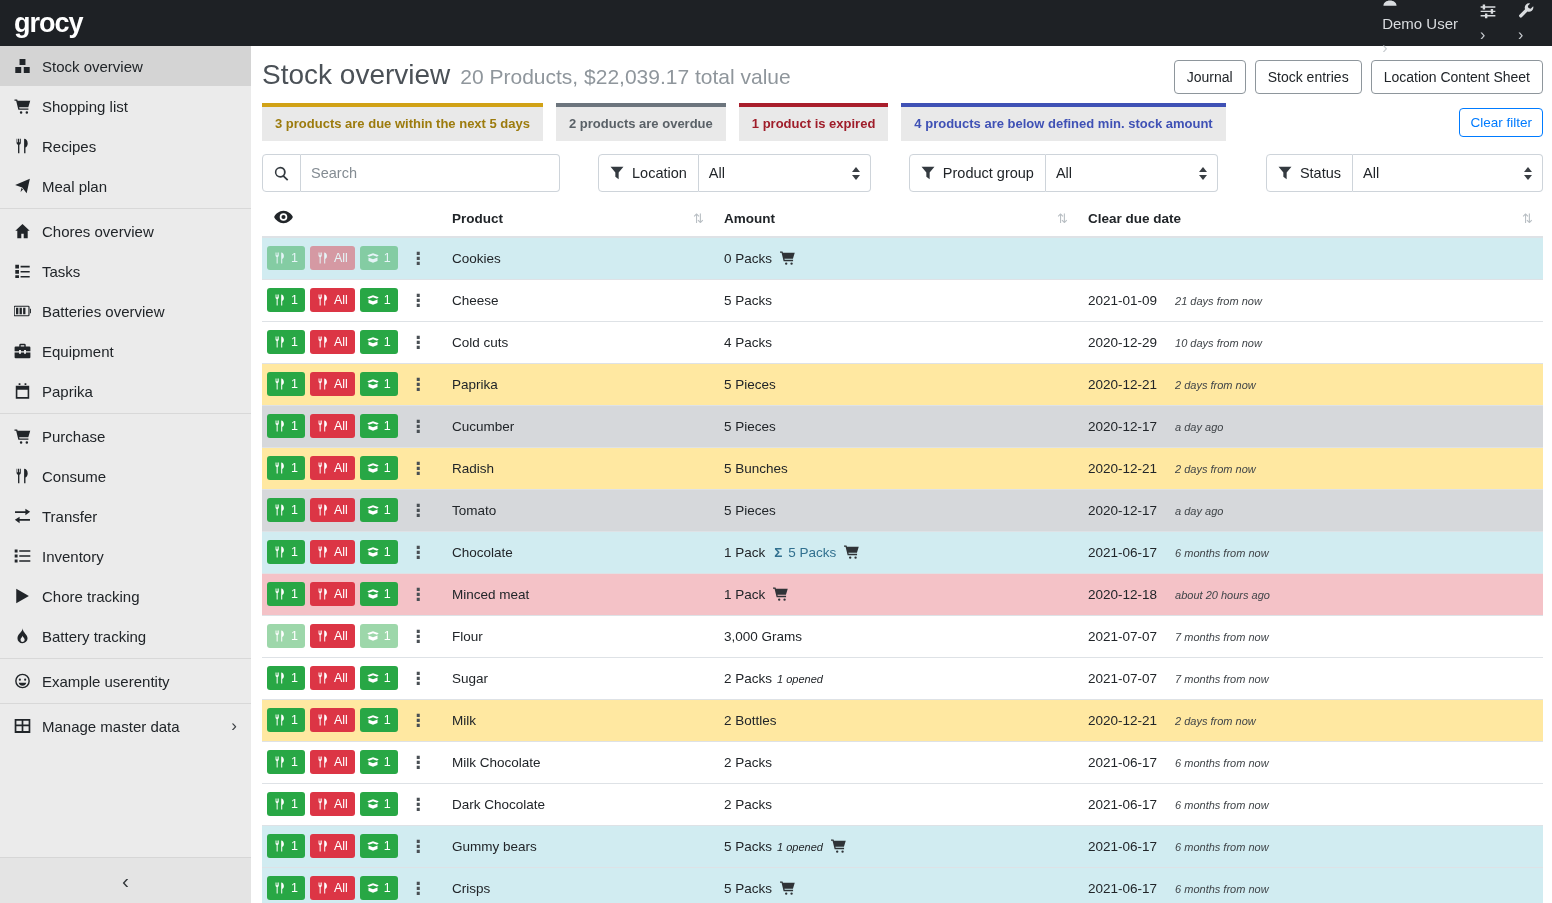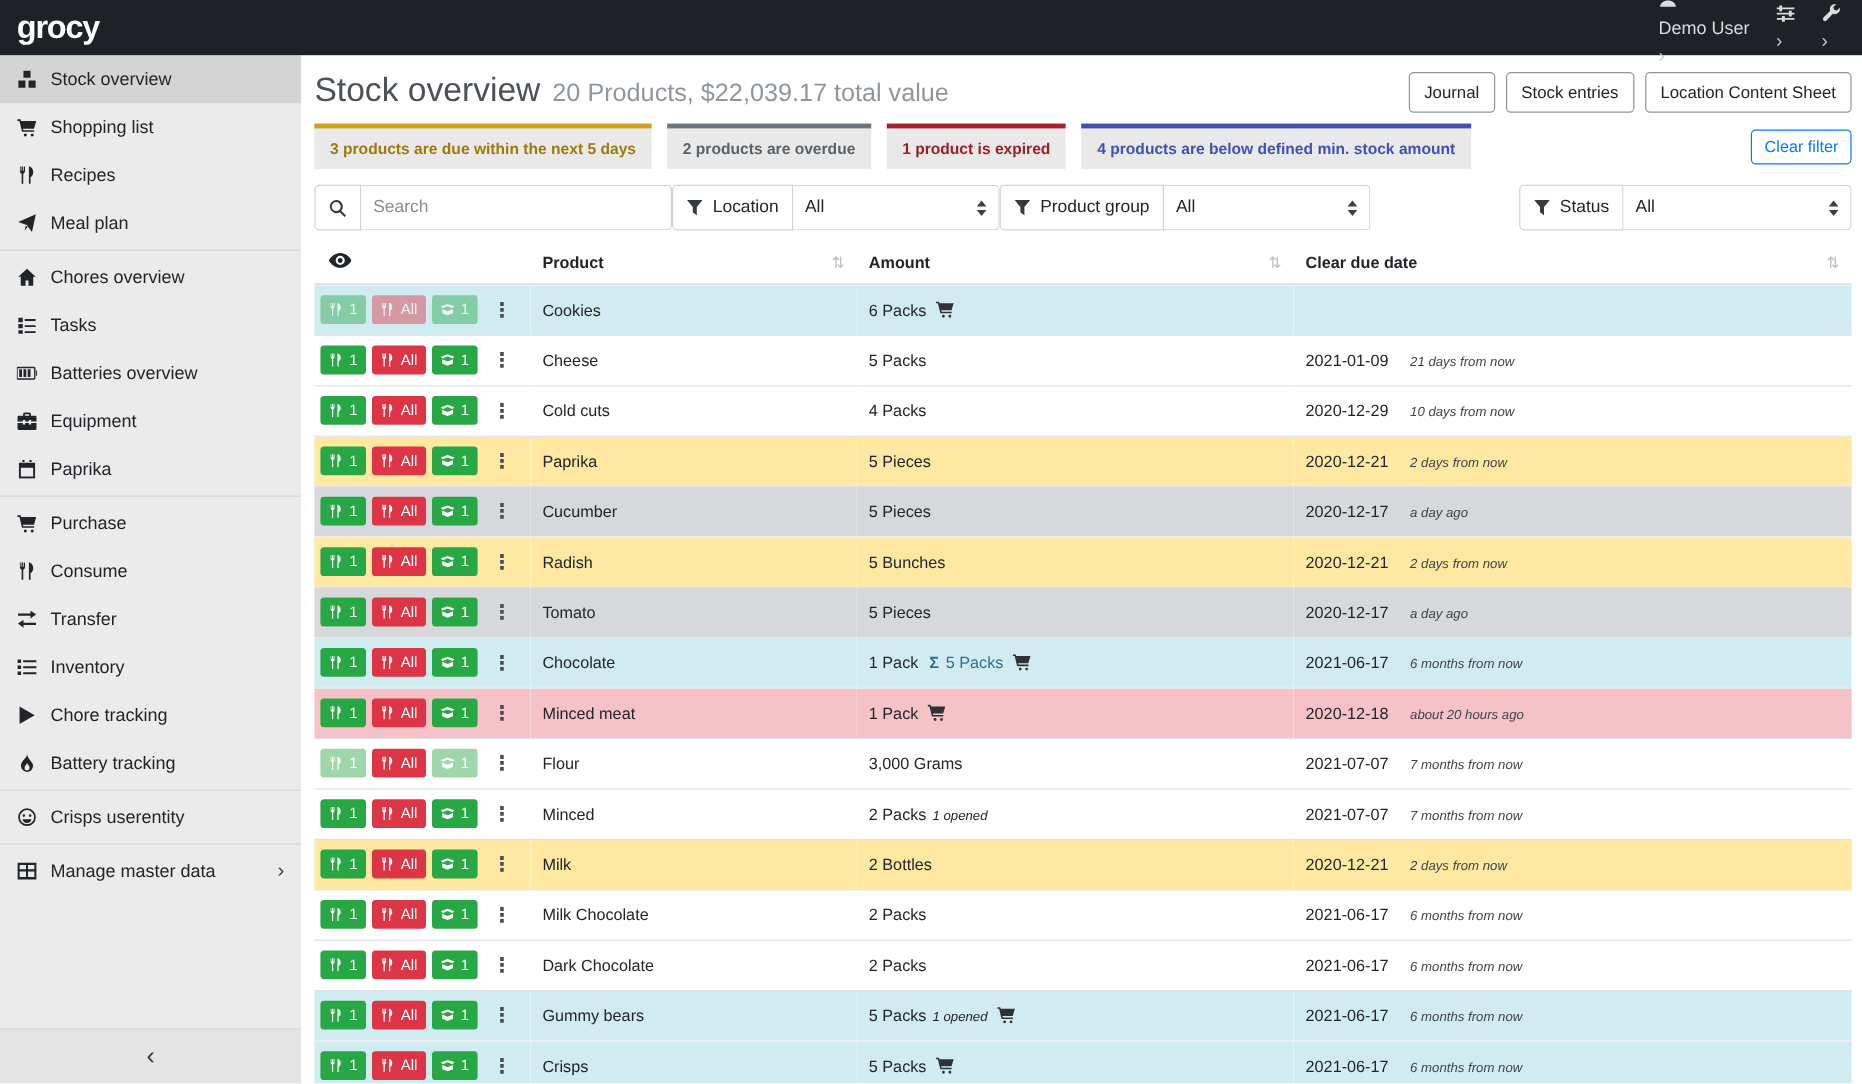--- a/index.html
+++ b/index.html
@@ -49,21 +49,21 @@
 
   
   .banner-row { display:flex; align-items:center; gap:13px; margin-top:9px; }
   .banner { background:#e9e9e9; border-top:4px solid #999; padding:9px 13px 10px;
             font-weight:bold; font-size:13px; white-space:nowrap; }
   .clear-filter { margin-left:auto; background:#fff; border:1px solid var(--accent,#007bff);
                   color:var(--accent,#007bff); border-radius:4px; padding:6px 10px;
                   font-size:13.5px; cursor:pointer; font-family:inherit; }
 
   
-  .filter-row { display:flex; align-items:flex-end; margin-top:13px; }
+  .filter-row { display:flex; align-items:flex-end; margin-top:13px; gap:38px; }
   .search-group { display:flex; width:298px; flex:none; }
   .addon { display:flex; align-items:center; gap:8px; border:1px solid #ced4da; background:#fff;
            padding:0 11px; height:38px; border-radius:4px 0 0 4px; font-size:14.5px; white-space:nowrap; }
   .addon .icon { width:15px; height:15px; color:#343a40; }
   .search-group input { flex:1; min-width:0; border:1px solid #ced4da; border-left:none;
            border-radius:0 4px 4px 0; height:38px; padding:0 10px; font-size:14.5px;
            color:#495057; font-family:inherit; outline:none; }
   .search-group input::placeholder { color:#848c93; }
   .filter-group { display:flex; flex:none; }
   .filter-group.last { margin-left:auto; }
@@ -263,21 +263,21 @@
         </span>
         <span>Battery tracking</span>
       </div>
       <div class="side-divider"></div>
       <div class="side-item">
         <span class="icon" style="width:17px;height:16px">
           <svg viewBox="0 0 20 20">
             <path fill-rule="evenodd" d="M10 .8a9.2 9.2 0 100 18.4A9.2 9.2 0 0010 .8zm0 1.8a7.4 7.4 0 110 14.8 7.4 7.4 0 010-14.8zM6.7 7a1.3 1.3 0 110 2.7 1.3 1.3 0 010-2.7zm6.6 0a1.3 1.3 0 110 2.7 1.3 1.3 0 010-2.7zm-8 5.2h9.4a4.8 4.8 0 01-9.4 0z"></path>
           </svg>
         </span>
-        <span>Crisps userentity</span>
+        <span>Example userentity</span>
       </div>
       <div class="side-divider"></div>
       <div class="side-item">
         <span class="icon" style="width:17px;height:16px">
           <svg viewBox="0 0 20 18">
             <path fill-rule="evenodd" d="M.8.8h18.4v16.4H.8zm2 2v4.4h6.2V2.8zm8.2 0v4.4h6.2V2.8zm-8.2 6.4v5.6h6.2V9.2zm8.2 0v5.6h6.2V9.2z"></path>
           </svg>
         </span>
         <span>Manage master data</span>
         <span class="side-sub-chevron">›</span>
@@ -429,21 +429,21 @@
                   <svg viewBox="0 0 24 20">
                     <path d="M12 .5 23.4 4.6 20 7.6 12 4.3 4 7.6.6 4.6zM3 8.9l9 3.7 9-3.7v7L12 19.5 3 15.9z"></path>
                   </svg>
                 </span>
                 <span>1</span>
               </button>
               <span class="dots">⋮</span>
             </div>
           </td>
           <td><span>Cookies</span></td>
-          <td><span>6 Packs</span><span class="cart-wrap">
+          <td><span>0 Packs</span><span class="cart-wrap">
               <span class="icon" style="width:15px;height:15px">
                 <svg viewBox="0 0 24 24">
                   <path d="M0 2.2h4l.7 2.1H23.6l-2.9 9.5H7l.5 1.9h13.4v2.1H5.8L2.5 4.3H0zM8 21.7a1.9 1.9 0 103.8 0 1.9 1.9 0 00-3.8 0zm8.6 0a1.9 1.9 0 103.8 0 1.9 1.9 0 00-3.8 0z"></path>
                 </svg>
               </span>
             </span></td>
           <td></td>
         </tr>
         <tr>
           <td class="td-actions">
@@ -786,21 +786,21 @@
                 <span class="icon" style="width:12px;height:12px">
                   <svg viewBox="0 0 24 20">
                     <path d="M12 .5 23.4 4.6 20 7.6 12 4.3 4 7.6.6 4.6zM3 8.9l9 3.7 9-3.7v7L12 19.5 3 15.9z"></path>
                   </svg>
                 </span>
                 <span>1</span>
               </button>
               <span class="dots">⋮</span>
             </div>
           </td>
-          <td><span>Minced</span></td>
+          <td><span>Sugar</span></td>
           <td><span>2 Packs</span><span class="amount-extra">1 opened</span></td>
           <td><span>2021-07-07</span><span class="due-rel">7 months from now</span></td>
         </tr>
         <tr style="background: rgb(255, 232, 161);">
           <td class="td-actions">
             <div class="actions">
               <button class="btn-row btn-green">
                 <span class="icon" style="width:12px;height:12px">
                   <svg viewBox="0 0 20 20">
                     <path d="M2.6 1v5c0 1.2.8 2.2 1.8 2.5V19h1.7V8.5c1-.3 1.8-1.3 1.8-2.5V1H6.6v4.4h-.9V1H4.3v4.4h-.9V1zM12 1v18h1.7v-7.2c1.6-.6 2.8-2.6 2.8-5C16.5 3.6 14.5 1 12 1z"></path>

